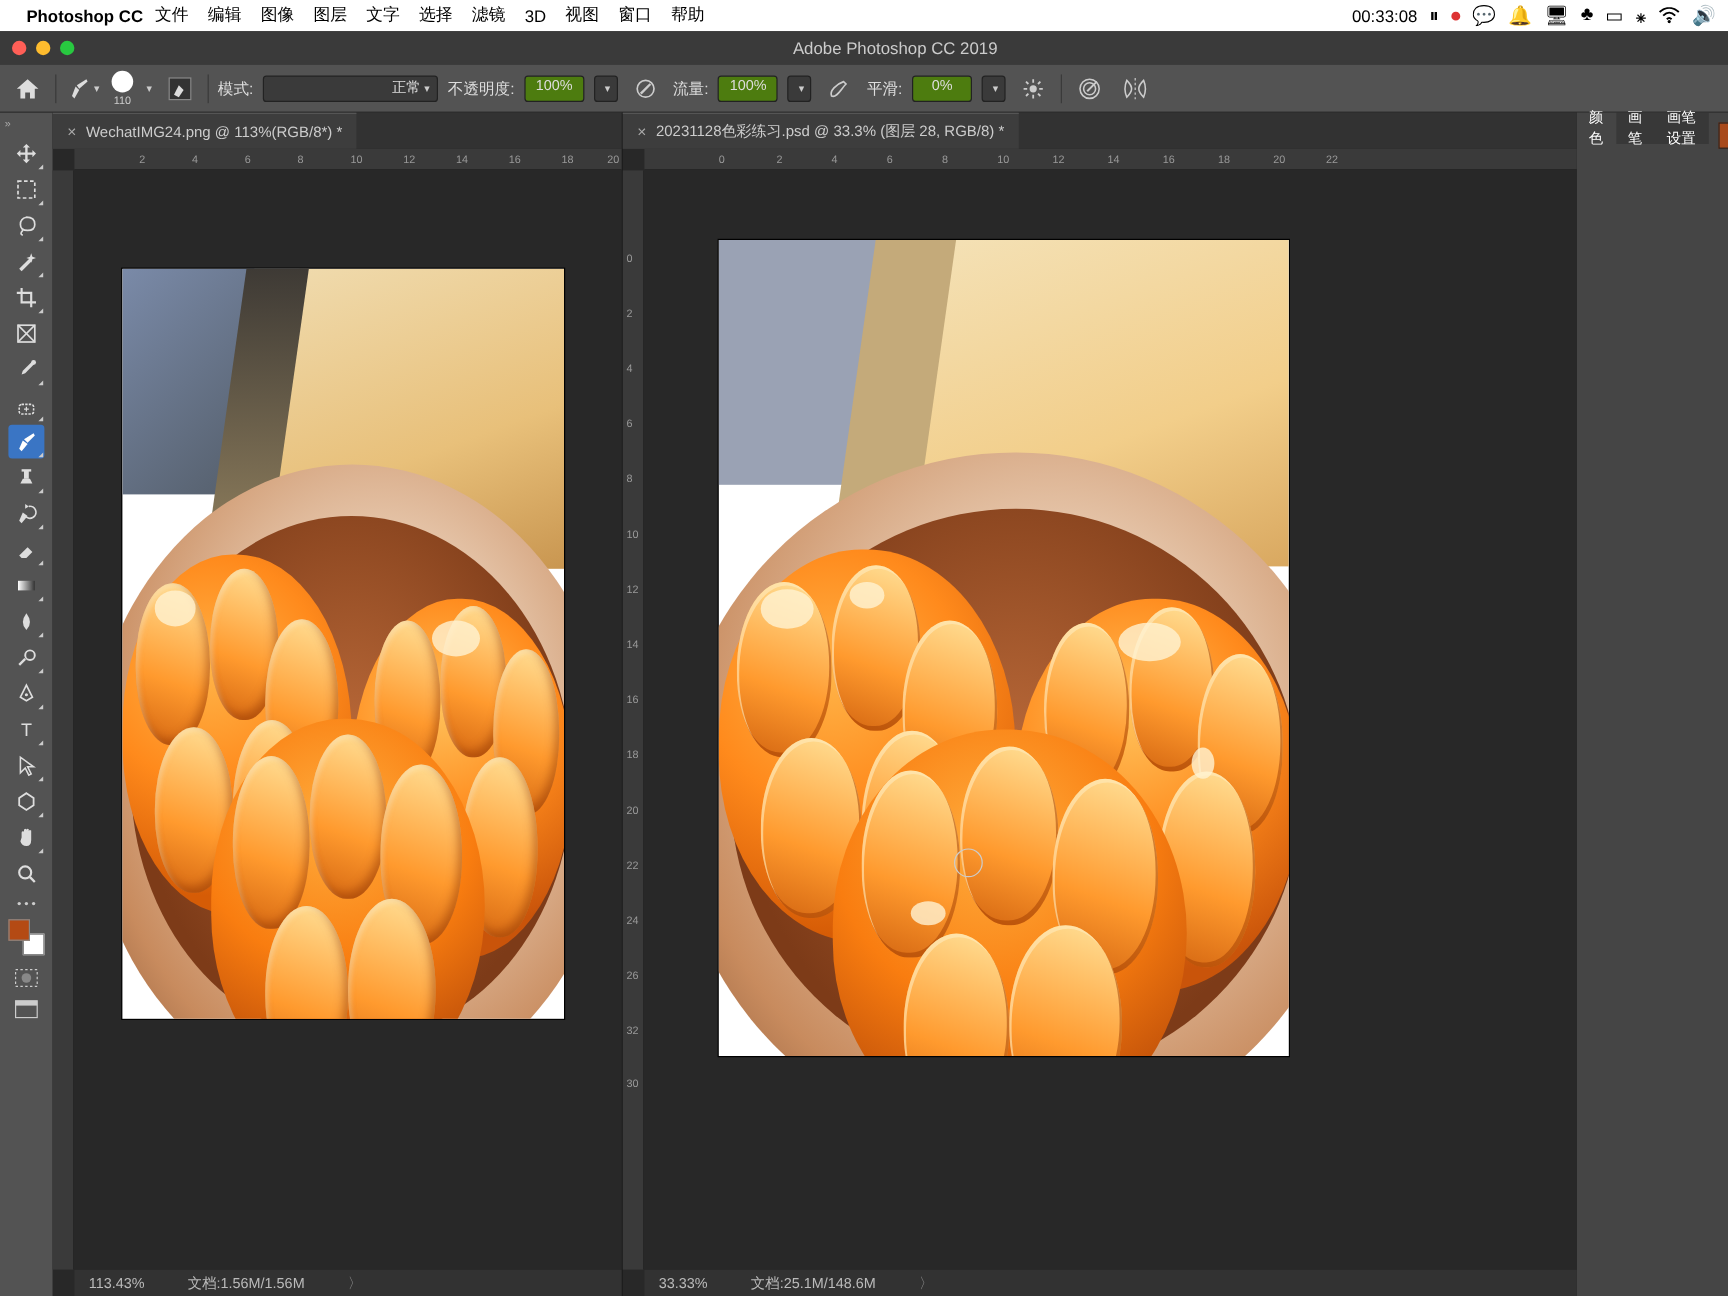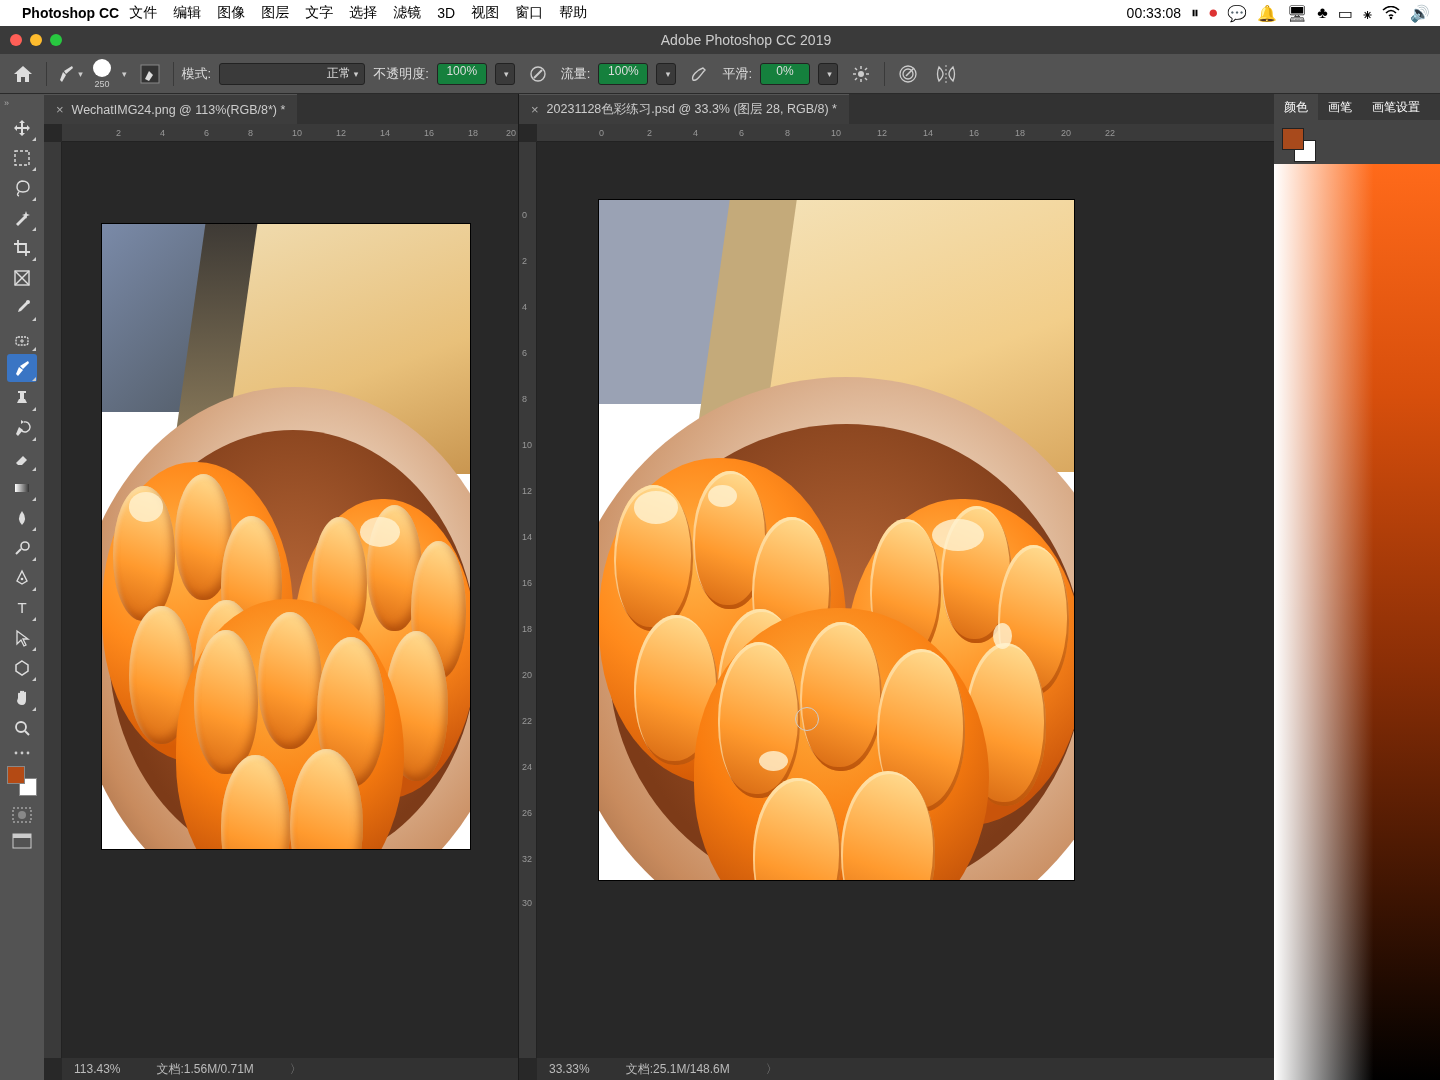--- a/index.html
+++ b/index.html
@@ -24,21 +24,21 @@
 
 .options { height:40px; background:#535353; display:flex; align-items:center; padding:0 8px; gap:8px; font-size:13px; color:#ddd; border-bottom:1px solid #2a2a2a;}
 .opt-btn { width:30px; height:30px; display:flex; align-items:center; justify-content:center; border-radius:3px; }
 .opt-sep { width:1px; height:24px; background:#3a3a3a; }
 .brush-preview{position:relative;display:flex;flex-direction:column;align-items:center;}
 .brush-dot{width:18px;height:18px;border-radius:50%;background:#fff;}
 .brush-size{font-size:9px;color:#ccc;margin-top:2px;}
 .caret{font-size:9px;color:#ccc;margin-left:3px;}
 .opt-select{background:#3a3a3a;border:1px solid #222;color:#ddd;font-size:12px;padding:2px 6px;height:22px;display:flex;align-items:center;border-radius:3px;}
 .opt-select.wide{width:146px;justify-content:flex-end;}
-.opt-input{background:#15803d;border:1px solid #222;color:#ddd;width:50px;height:22px;font-size:12px;text-align:center;border-radius:3px;}
+.opt-input{background:#4d7c0f;border:1px solid #222;color:#ddd;width:50px;height:22px;font-size:12px;text-align:center;border-radius:3px;}
 
 
 .workspace { display:flex; height:calc(1080px - 26px - 28px - 40px); }
 .toolbox { width:44px; background:#535353; display:flex; flex-direction:column; align-items:center; padding-top:4px; gap:2px; }
 .toolbox .collapse{width:100%;height:14px;display:flex;justify-content:flex-start;padding-left:4px;font-size:9px;color:#aaa;}
 .tool{width:30px;height:28px;display:flex;align-items:center;justify-content:center;color:#ddd;font-size:16px;border-radius:3px;position:relative;}
 .tool.active{background:#3a75c4;}
 .tool .tri{position:absolute;right:1px;bottom:1px;width:0;height:0;border-left:4px solid transparent;border-bottom:4px solid #ccc;}
 .tool-colors{margin-top:2px;position:relative;width:30px;height:30px;}
 .fgc,.bgc{position:absolute;width:18px;height:18px;border:1px solid #888;}
@@ -75,21 +75,21 @@
 .o3{left:20%;bottom:-10%;width:62%;height:50%;background:radial-gradient(circle at 45% 28%,#ffad3d 0%,#f97d10 45%,#b84a08 85%);}
 .seg{position:absolute;background:linear-gradient(200deg,#ffe29a 0%,#ff9a2e 60%,#d26410 100%);border-radius:50% 50% 48% 48%;box-shadow:inset -3px -5px 8px rgba(139,50,0,0.5),inset 2px 3px 4px rgba(255,240,200,0.5);}
 .hl{position:absolute;background:rgba(255,242,210,0.8);border-radius:50%;}
 .painted .sky1{background:#9aa2b4;}
 .painted .wall{background:linear-gradient(160deg,#f4e2b8 0%,#f2ce8a 60%,#d9a860 100%);}
 .painted .beam{background:#c4aa7a;}
 .painted .seg{box-shadow:inset -2px -4px 0 rgba(160,60,0,0.5),inset 2px 3px 0 rgba(255,235,190,0.6);}
 .cursor-ring{position:absolute;width:24px;height:24px;border:1px solid #ccc;border-radius:50%;}
 
 
-.panels{width:166px;background:#454545;display:flex;flex-direction:column;}
+.panels{width:126px;background:#454545;display:flex;flex-direction:row;}
 .panel-tabs{height:26px;display:flex;background:#383838;font-size:12px;}
 .ptab{padding:0 10px;display:flex;align-items:center;color:#ffffff;}
 .ptab.active{background:#454545;color:#fff;}
 .swatches-row{padding:10px 8px;position:relative;height:44px;}
 .sw-fg,.sw-bg{position:absolute;width:22px;height:22px;border:1px solid #222;}
 .sw-fg{left:8px;top:8px;z-index:2;} .sw-bg{left:20px;top:20px;background:#fff;}
 .color-picker{flex:1;background:linear-gradient(to bottom,#ff6a1a 0%,#d84f0c 25%,#8a2e06 55%,#3d1402 80%,#000 100%);position:relative;}
 .color-picker::before{content:"";position:absolute;inset:0;background:linear-gradient(to right,#fff 0%,rgba(255,255,255,0) 60%);}
 
 
@@ -149,21 +149,21 @@
   <div class="opt-sep"></div>
   <div class="opt-btn">
     <svg width="18" height="18" viewBox="0 0 18 18">
         <path d="M3 15 L6 7 L9 10 L5 17 Z" fill="#ddd"></path>
         <path d="M7 6 L15 1 L16 3 L9 9 Z" fill="#ddd"></path>
       </svg>
     <span class="caret">▾</span>
   </div>
   <div class="brush-preview">
     <div class="brush-dot"></div>
-    <div class="brush-size">250</div>
+    <div class="brush-size">110</div>
   </div>
   <span class="caret">▾</span>
   <div class="opt-btn">
     <svg width="22" height="22" viewBox="0 0 22 22">
         <rect x="2" y="2" width="18" height="18" fill="#333" stroke="#888"></rect>
         <path d="M6 16 L10 8 L14 12 L10 18 Z" fill="#ddd"></path>
       </svg>
   </div>
   <div class="opt-sep"></div>
   <span>模式:</span>
@@ -454,21 +454,21 @@
                 <div class="seg" style="left:36%;top:4%;width:28%;height:44%"></div>
                 <div class="seg" style="left:62%;top:12%;width:30%;height:48%"></div>
                 <div class="seg" style="left:20%;top:50%;width:30%;height:46%"></div>
                 <div class="seg" style="left:50%;top:48%;width:32%;height:48%"></div>
               </div>
           </div>
         </div>
       </div>
       <div class="status-strip">
         <span>113.43%</span>
-        <span>文档:1.56M/0.71M</span>
+        <span>文档:1.56M/1.56M</span>
         <span class="chev">〉</span>
       </div>
     </div>
 
     <div class="doc doc-right">
       <div class="tab-bar">
         <div class="tab">
           <span class="x">×</span>
           <span>20231128色彩练习.psd @ 33.3% (图层 28, RGB/8) *</span>
         </div>

